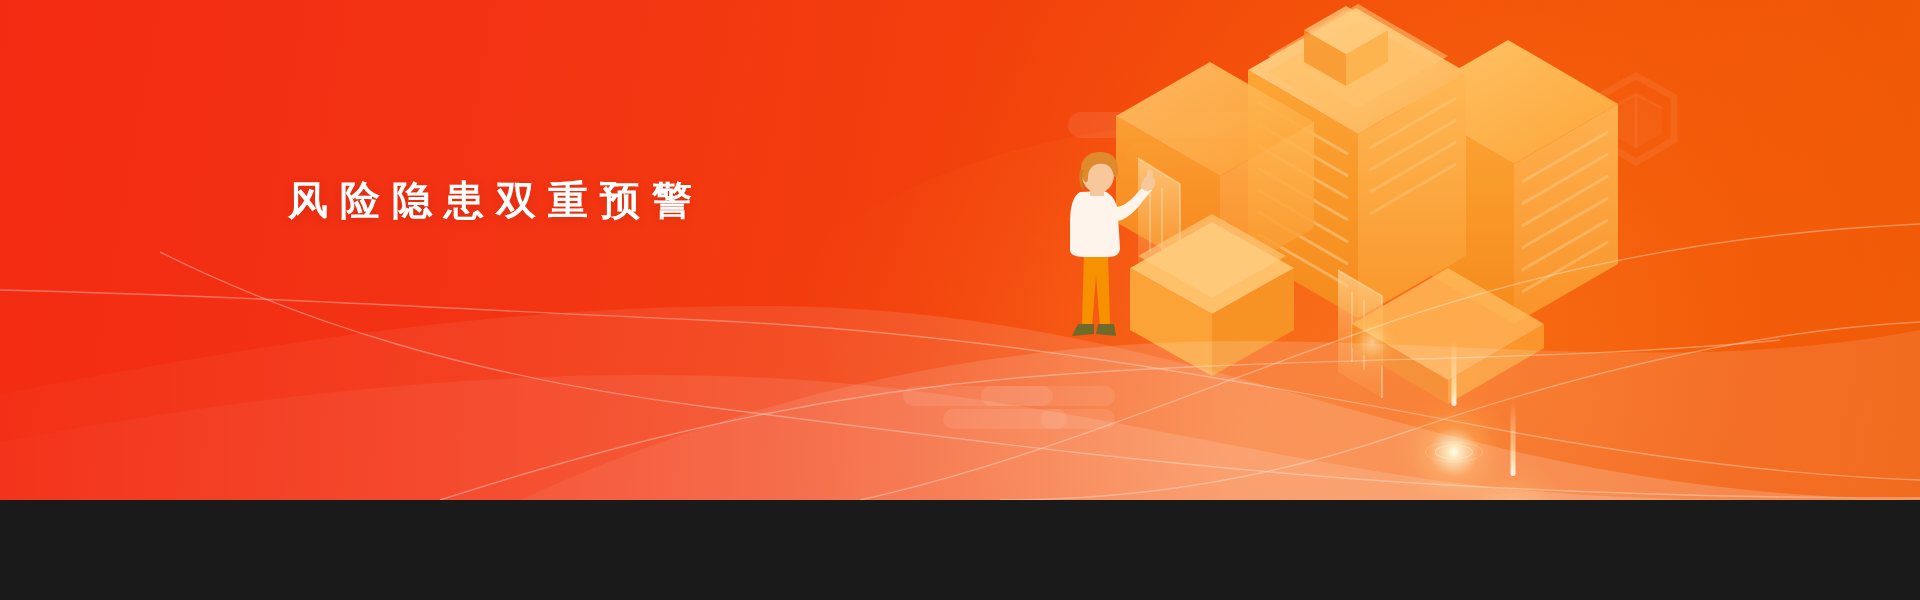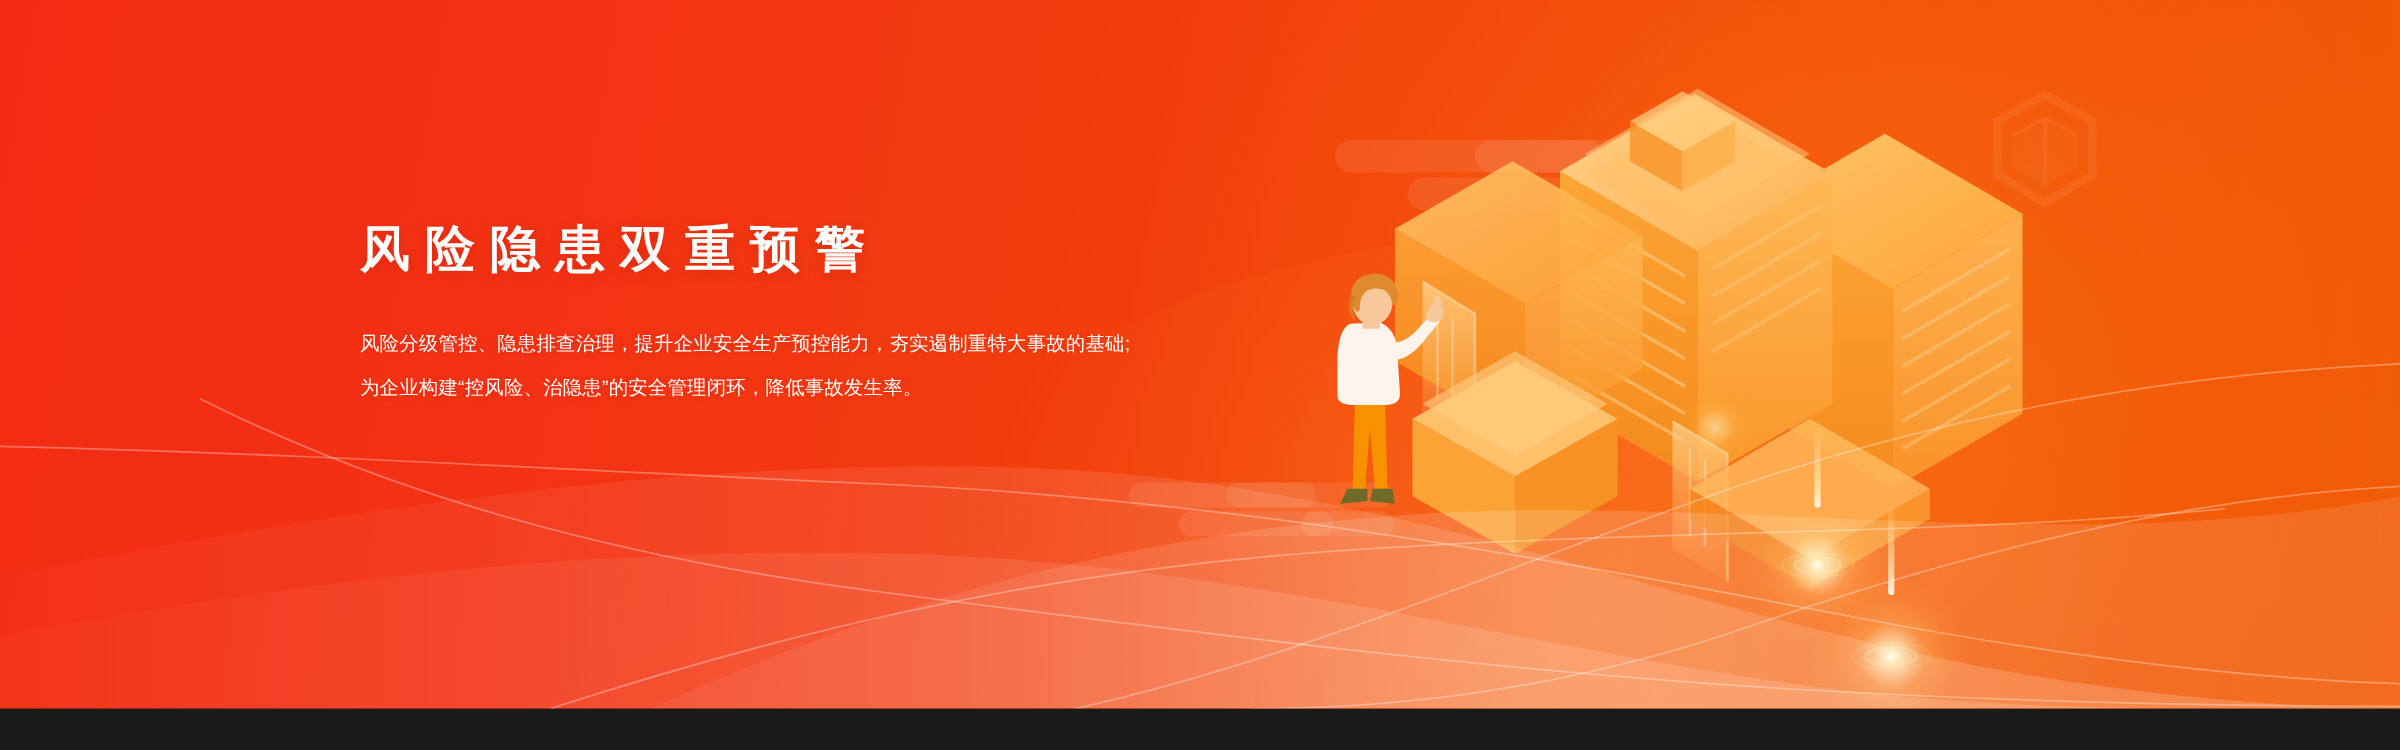--- a/index.html
+++ b/index.html
@@ -3,21 +3,21 @@
 <meta charset="utf-8">
 <title>Banner</title>
 <style>
   * { margin:0; padding:0; box-sizing:border-box; }
   html,body{ background:#1a1a1a; }
   body{ font-family:"Liberation Sans","DejaVu Sans",sans-serif; }
 
   .banner{
     position:relative;
     width:1920px;
-    height:567px;
+    height:500px;
     overflow:hidden;
     background:linear-gradient(100deg,#F32B12 0%,#F33313 26%,#F2410B 52%,#F14E07 74%,#F05B06 100%);
   }
 
   
   .glow-right{
     position:absolute; right:-120px; top:-140px;
     width:1200px; height:900px; border-radius:50%;
     background:radial-gradient(circle at 50% 50%, rgba(255,140,30,.42) 0%, rgba(255,120,20,.16) 45%, rgba(255,110,10,0) 72%);
     pointer-events:none;
@@ -333,19 +333,15 @@
         <path d="M160 72 C300 142 470 196 700 226 C960 260 1200 290 1430 304 C1630 316 1790 318 1920 318"></path>
         <path d="M1920 44 C1740 52 1560 84 1390 142 C1210 204 1040 280 860 320"></path>
         <path d="M1920 142 C1760 150 1580 192 1400 254 C1250 306 1110 320 1000 320"></path>
         <path d="M440 320 C620 262 810 214 1040 196 C1300 176 1560 182 1780 160"></path>
       </g>
     </svg>
   </div>
 
   <div class="copy">
     <h1 class="title">风险隐患双重预警</h1>
-    <div class="subtitle">
-      <span class="line">风险分级管控、隐患排查治理，提升企业安全生产预控能力，夯实遏制重特大事故的基础;</span>
-      <span class="line">为企业构建“控风险、治隐患”的安全管理闭环，降低事故发生率。</span>
-    </div>
   </div>
 
 </div>
 
 </body></html>

